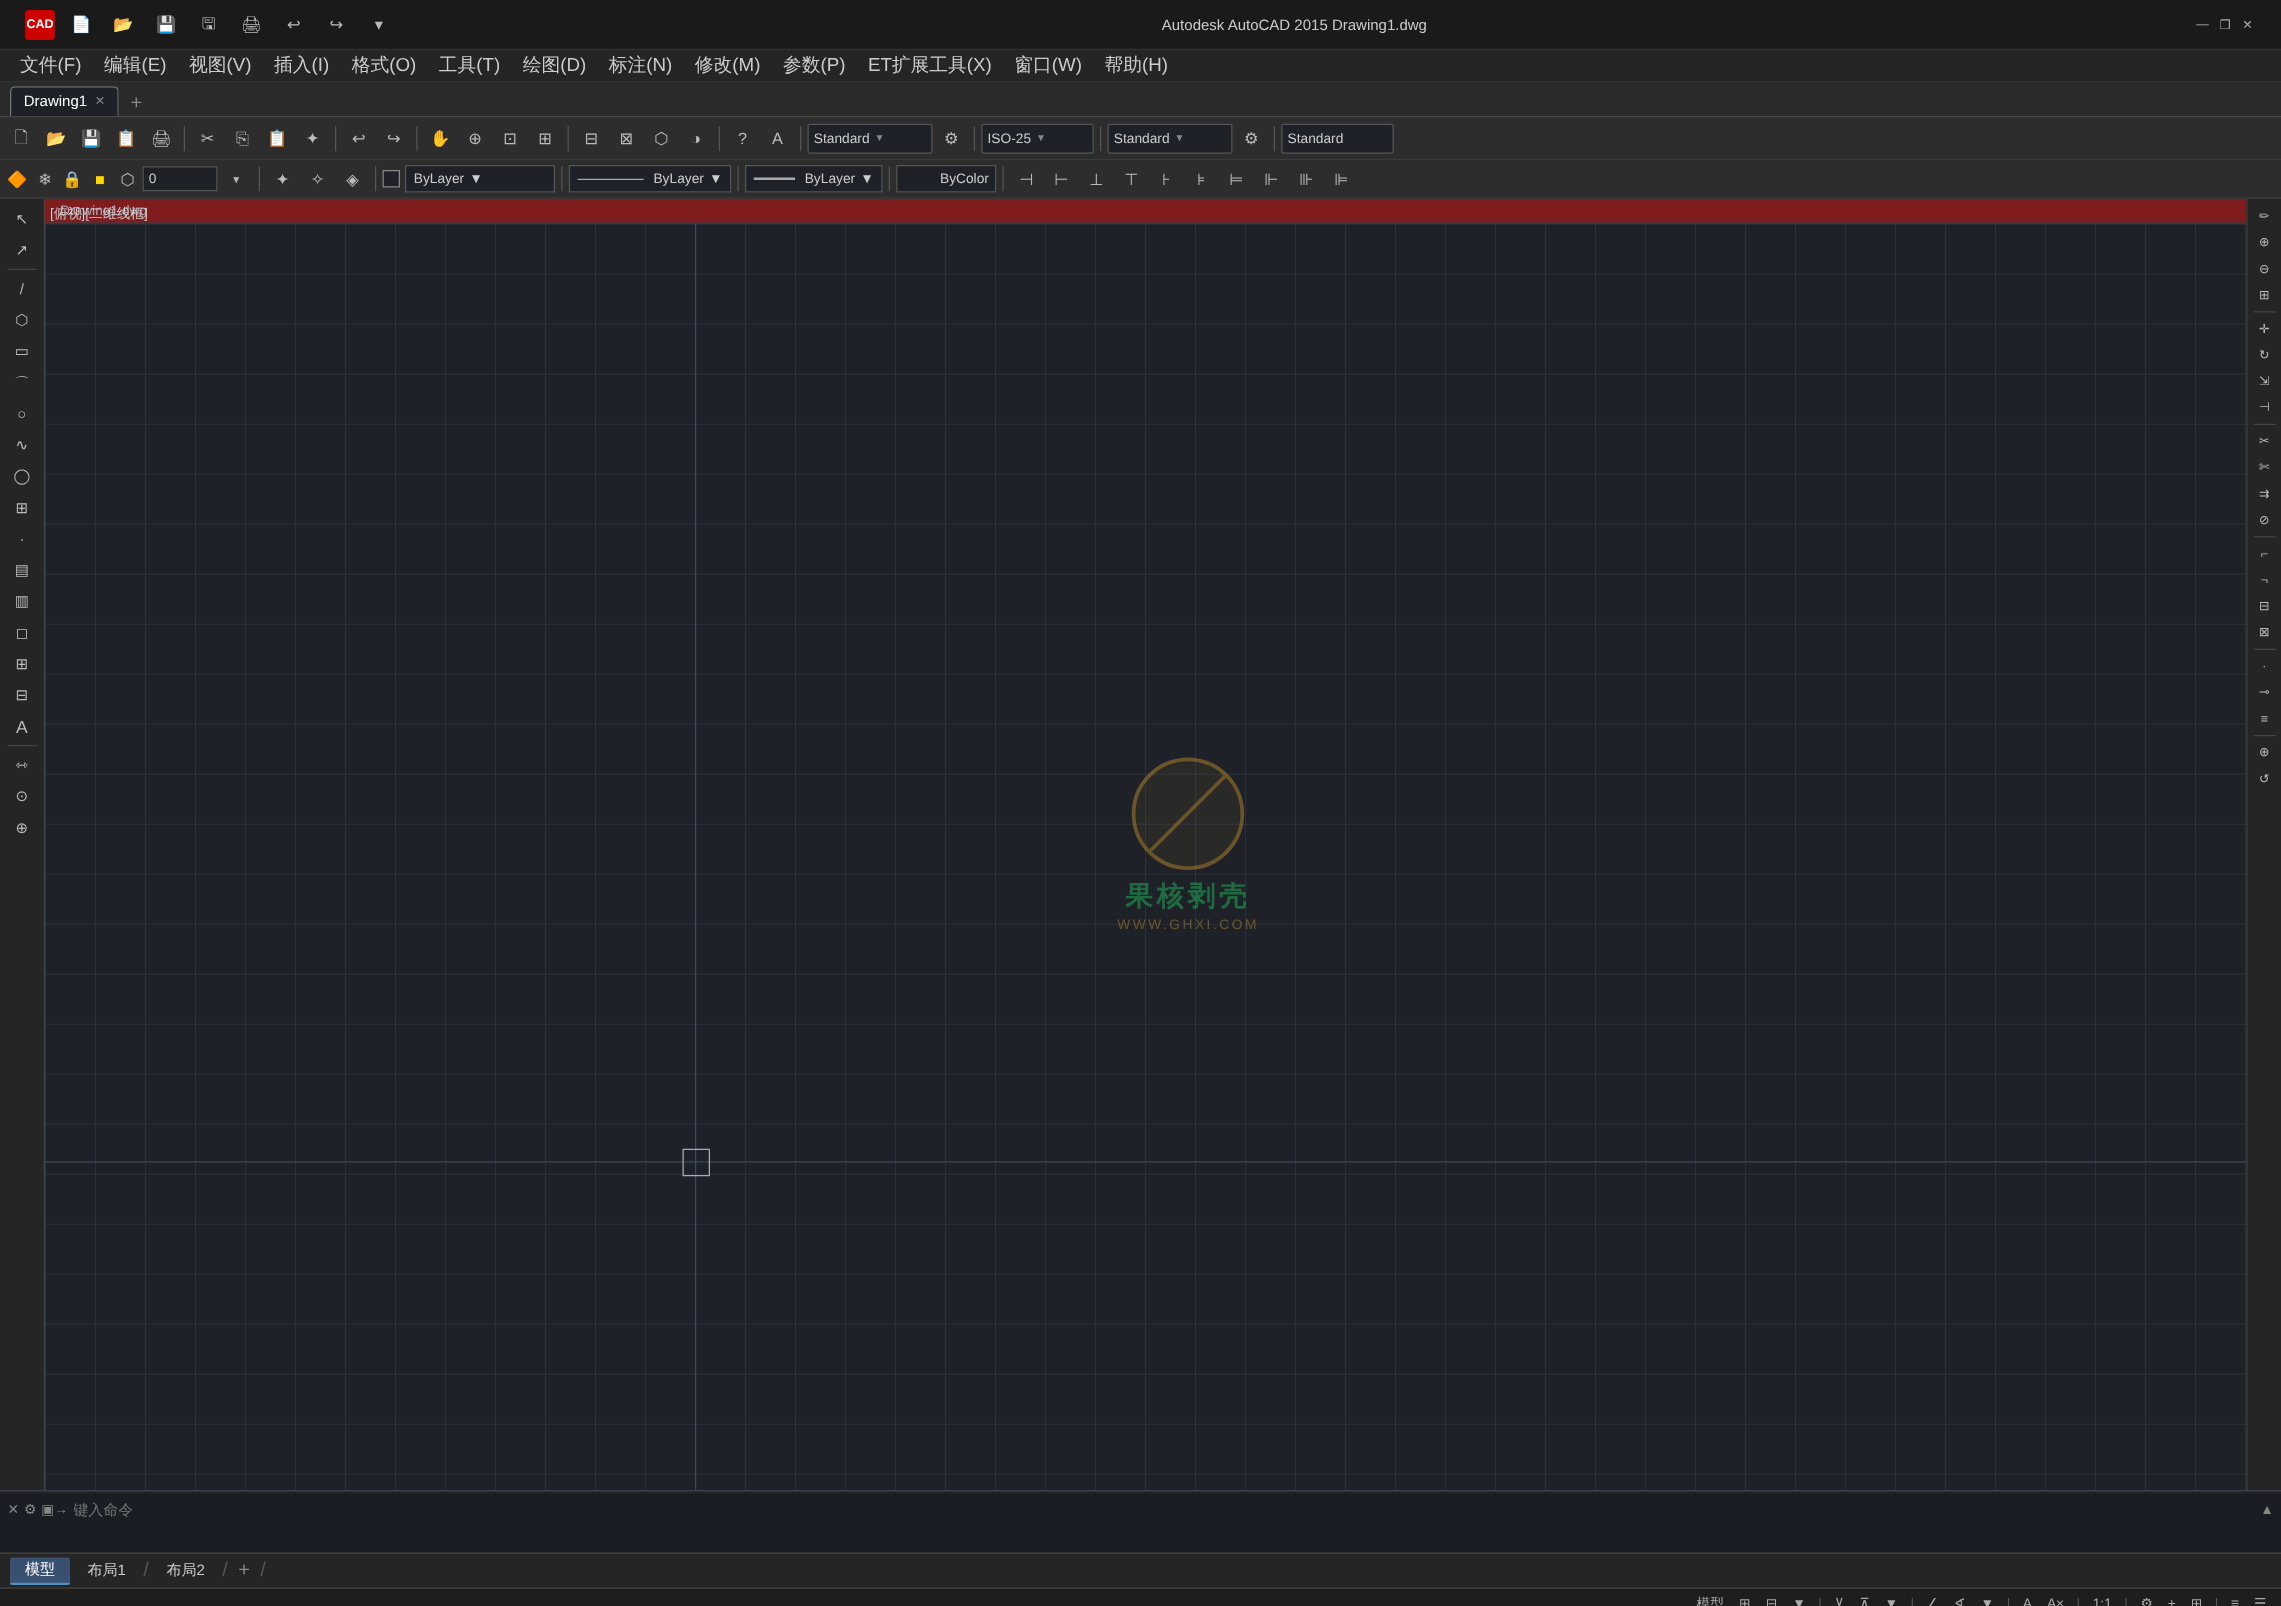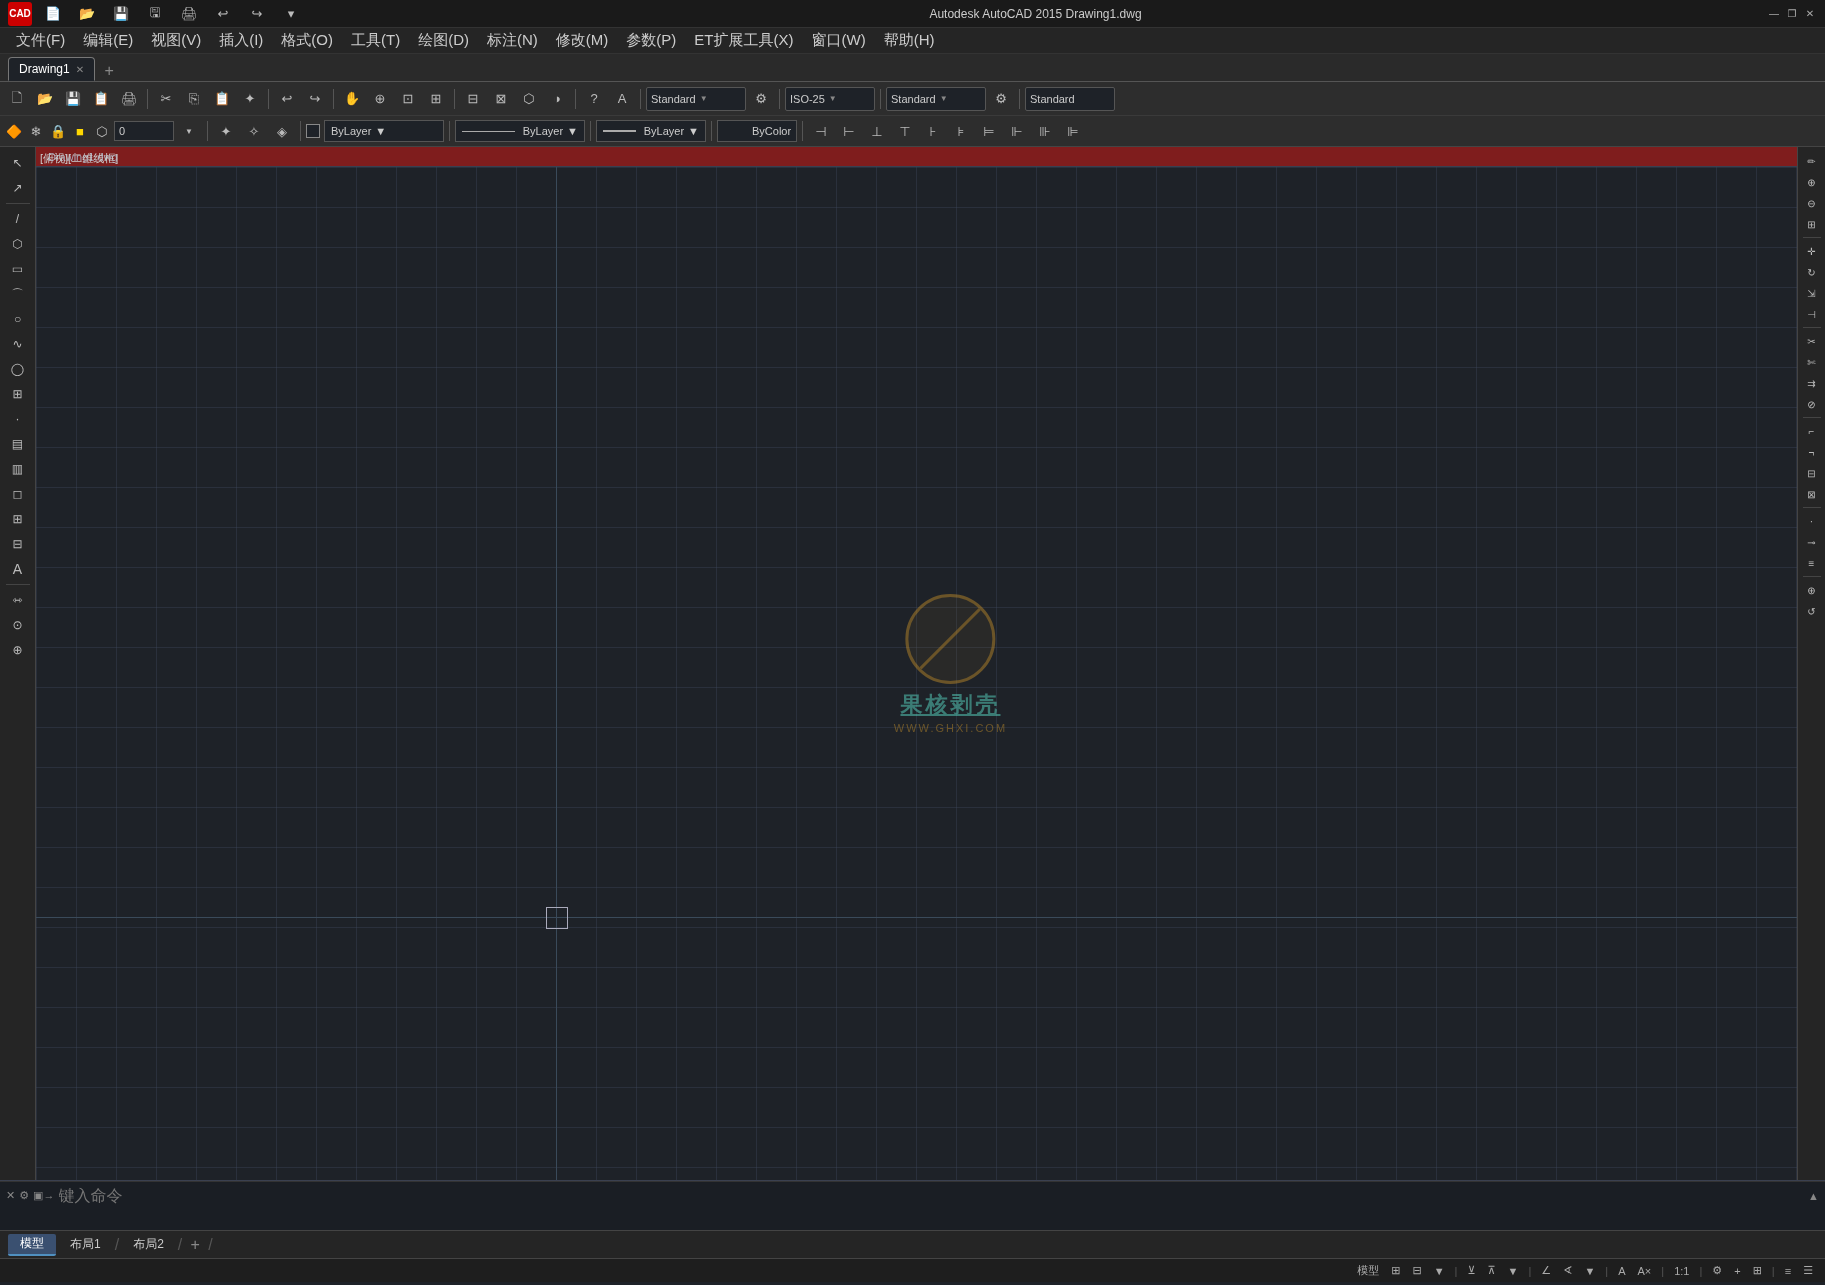--- a/index.html
+++ b/index.html
@@ -8,25 +8,25 @@
       height: 1285px;
       background: #1e2228;
       font-family: 'Microsoft YaHei', Arial, sans-serif;
       font-size: 12px;
       color: #cccccc;
       overflow: hidden;
     }
 
     
     #title-bar {
-      height: 28px;
+      height: 40px;
       background: #1a1a1a;
       display: flex;
       align-items: center;
-      padding: 0 8px;
+      padding: 0 20px;
       gap: 8px;
       border-bottom: 1px solid #333;
     }
     #app-icon {
       width: 24px;
       height: 24px;
       background: #c00;
       border-radius: 3px;
       display: flex;
       align-items: center;
@@ -349,27 +349,26 @@
       overflow: hidden;
     }
     #watermark-slash {
       position: absolute;
       width: 120px;
       height: 3px;
       background: #c8922a;
       transform: rotate(-45deg);
     }
     #watermark-text {
-      color: #5eead4;
+      color: #22c55e;
       font-size: 22px;
       font-weight: bold;
       letter-spacing: 3px;
       margin-top: 6px;
       font-family: Arial, sans-serif;
-      text-decoration: underline;
     }
     #watermark-url {
       color: #c8922a;
       font-size: 11px;
       letter-spacing: 2px;
       margin-top: 2px;
       font-family: Arial, sans-serif;
     }
 
     
@@ -425,21 +424,21 @@
       display: flex;
       align-items: center;
       gap: 4px;
     }
     #command-input {
       flex: 1;
       height: 20px;
       background: transparent;
       border: none;
       color: #a3a3a3;
-      font-size: 16px;
+      font-size: 12px;
       outline: none;
       font-family: inherit;
     }
     .cmd-icon {
       color: #888;
       font-size: 11px;
       cursor: pointer;
     }
 
     

